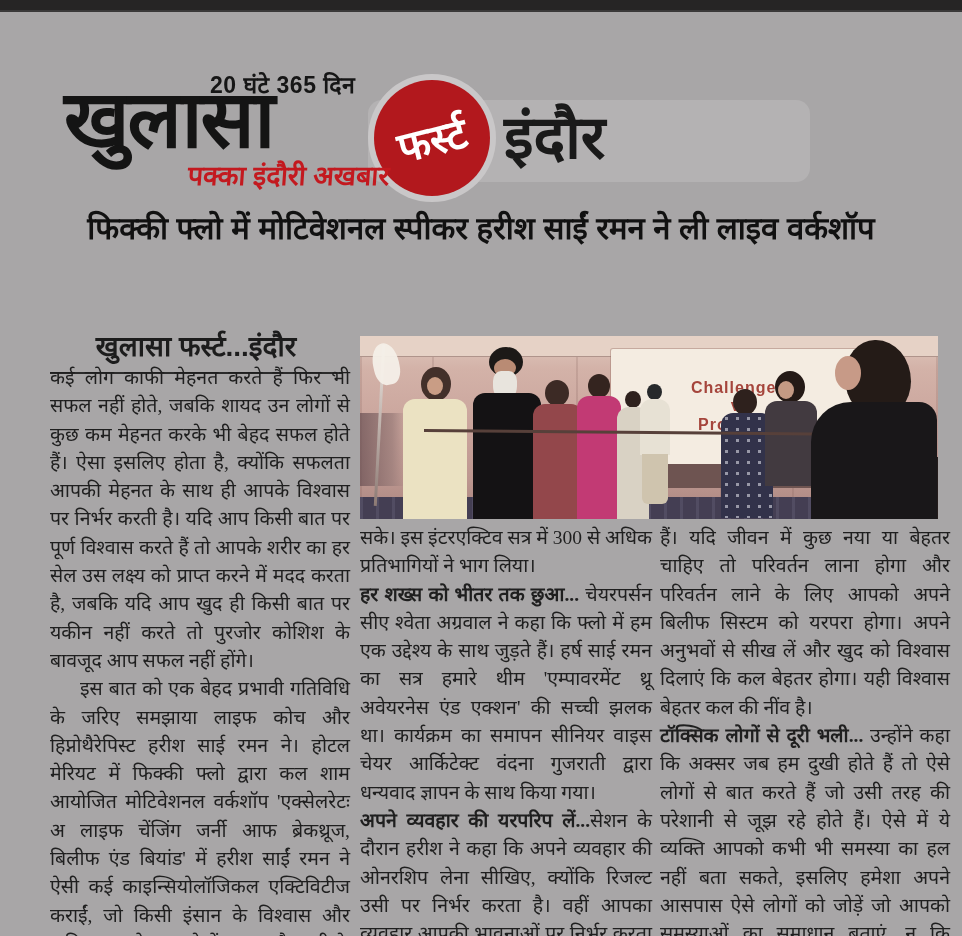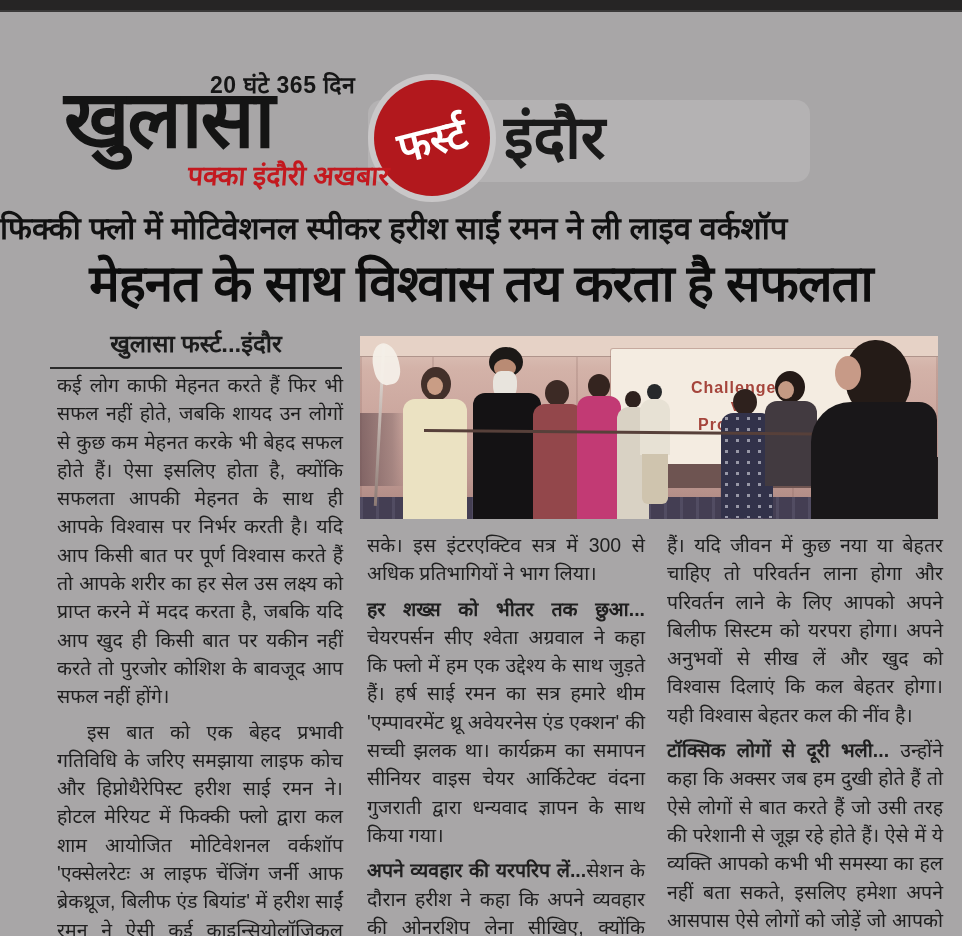--- a/index.html
+++ b/index.html
@@ -16,27 +16,27 @@
   .band{position:absolute;left:368px;top:100px;width:442px;height:82px;background:#b4b2b3;border-radius:14px;}
   .tagline-top{position:absolute;left:210px;top:68px;width:200px;font-size:23px;font-weight:bold;color:#161616;letter-spacing:0.5px;}
   .paper-title{position:absolute;left:64px;top:76px;font-size:80px;line-height:1.1;font-weight:bold;color:#141414;letter-spacing:-2px;}
   .circle-ring{position:absolute;left:368px;top:74px;width:128px;height:128px;border-radius:50%;background:#c9c7c8;}
   .circle{position:absolute;left:374px;top:80px;width:116px;height:116px;border-radius:50%;background:#b2181d;display:flex;align-items:center;justify-content:center;}
   .circle span{color:#ffffff;font-size:42px;font-weight:bold;transform:rotate(-14deg);font-family:"Liberation Serif","DejaVu Serif",serif;}
   .city{position:absolute;left:504px;top:94px;font-size:60px;font-weight:bold;color:#1a1a1a;}
   .tagline-bottom{position:absolute;left:188px;top:156px;font-size:27px;font-weight:bold;color:#c3191f;transform:skewX(-4deg);}
 
   
-  .kicker{position:absolute;left:0;top:206px;width:962px;font-size:31px;font-weight:bold;color:#111;}
+  .kicker{position:absolute;left:0;top:206px;width:962px;text-align:center;font-size:31px;font-weight:bold;color:#111;}
   .main-headline{position:absolute;left:0;top:246px;width:962px;text-align:center;font-size:51px;font-weight:bold;color:#0d0d0d;letter-spacing:-1px;}
-  .byline{position:absolute;left:50px;top:326px;width:292px;text-align:center;font-size:24px;font-weight:bold;color:#1c1c1c;border-bottom:2px solid #2b2b2b;padding-bottom:8px;}
+  .byline{position:absolute;left:50px;top:326px;width:292px;text-align:center;font-size:28px;font-weight:bold;color:#1c1c1c;border-bottom:2px solid #2b2b2b;padding-bottom:8px;}
 
   
   .col{position:absolute;font-size:19.5px;line-height:28.3px;color:#1f1f1f;text-align:justify;}
-  .col p{margin:7px;}
+  .col p{margin:0;font-family:Liberation Serif, serif;}
   .col p.indent{text-indent:30px;}
   .col b{font-weight:bold;}
   .col1{left:50px;top:364px;width:300px;}
   .col2{left:360px;top:524px;width:292px;}
   .col3{left:660px;top:524px;width:290px;}
 
   
   .photo{position:absolute;left:360px;top:336px;width:578px;height:183px;overflow:hidden;background:
     linear-gradient(180deg,#e0c9be 0%,#d3b2a8 18%,#c8a29a 55%,#bd9790 78%,#a8837e 100%);}
   .wall-panels{position:absolute;inset:0;background:repeating-linear-gradient(90deg,rgba(120,85,80,0.18) 0 2px,transparent 2px 72px);}
@@ -105,21 +105,20 @@
     <div class="paper-title">खुलासा</div>
     <div class="circle-ring"></div>
     <div class="circle">
         <span>फर्स्ट</span>
       </div>
     <div class="city">इंदौर</div>
     <div class="tagline-bottom">पक्का इंदौरी अखबार</div>
   </div>
 
   <div class="kicker">फिक्की फ्लो में मोटिवेशनल स्पीकर हरीश साईं रमन ने ली लाइव वर्कशॉप</div>
-  <h1 class="main-headline" style="margin:0;">मेहनत के साथ विश्वास तय करता है सफलता</h1>
   <div class="byline">खुलासा फर्स्ट...इंदौर</div>
 
   <div class="photo">
     <div class="wall-panels"></div>
     <div class="ceiling"></div>
     <div class="screen">
       <span class="s1">Challenges</span>
       <span class="s2">Vs</span>
       <span class="s3">Problems</span>
     </div>

